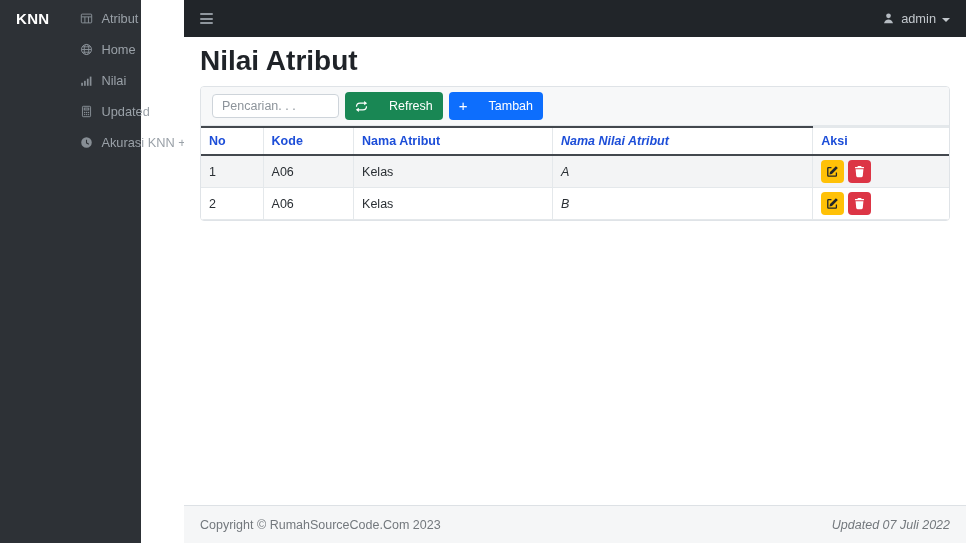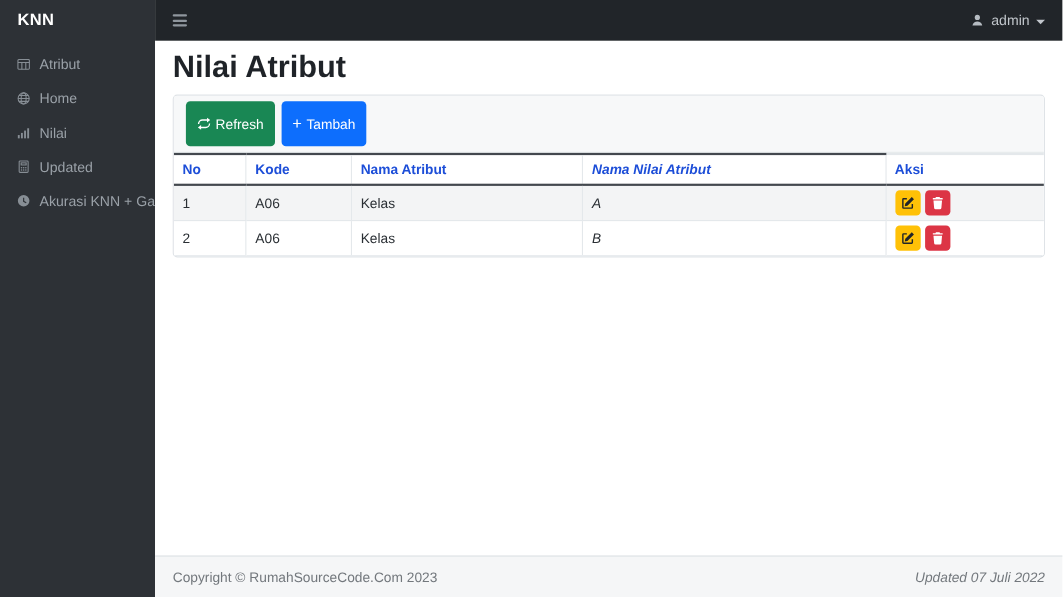--- a/index.html
+++ b/index.html
@@ -10,39 +10,39 @@
     overflow: hidden;
     display: flex;
     font-size: 13px;
     color: #212529;
   }
 
   
   .sidebar {
     width: 141px; min-width: 141px; height: 543px;
     background: #2d3136;
-    display: flex; flex-direction: column;
+    display: flex; 
   }
   .brand {
     padding: 10px 16px 13px;
     font-size: 15px; font-weight: 700; color: #ffffff;
     letter-spacing: .3px;
   }
   .side-nav { display: flex; flex-direction: column; padding-top: 3px; }
   .side-item {
     display: flex; align-items: center; gap: 8px;
     padding: 8px 15px;
     color: #9aa1a8; font-size: 12.8px;
     cursor: pointer; white-space: nowrap;
   }
   .side-item .icon { width: 13px; height: 13px; min-width: 13px; color: #878e95; display: inline-flex; }
   .icon svg, .bicon svg, .aicon svg { display: block; width: 100%; height: 100%; }
 
   
-  .main { flex: 1; display: flex; flex-direction: column; background: #ffffff; }
+  .main { flex: 1; display: flex; flex-direction: column; background: #ffffff; margin-left: 43px; }
 
   .topbar {
     height: 37px; min-height: 37px;
     background: #212529;
     display: flex; align-items: center; justify-content: space-between;
     padding: 0 16px;
   }
   .hamburger { background: none; border: none; cursor: pointer; display: flex; flex-direction: column; gap: 2.5px; width: 13px; padding: 0; }
   .hamburger span { display: block; height: 2px; width: 100%; background: #8f969d; border-radius: 1px; }
   .user-menu { display: flex; align-items: center; gap: 6px; color: #c2c7cc; font-size: 12.8px; cursor: pointer; }
@@ -66,22 +66,22 @@
   }
   .search-input {
     width: 127px; height: 24px;
     border: 1px solid #ced4da; border-radius: 4px;
     padding: 2px 9px; font-size: 12.5px;
     font-family: "Liberation Sans", sans-serif;
     color: #212529; outline: none; background: #fff;
   }
   .search-input::placeholder { color: #8d949b; }
   .btn {
-    display: inline-flex; align-items: center; gap: 4px;
-    height: 41px; padding: 0 10px;
+    display: inline-flex; align-items: center; gap: 21px;
+    height: 28px; padding: 0 10px;
     border: none; border-radius: 4px;
     color: #ffffff; font-size: 12.5px;
     font-family: "Liberation Sans", sans-serif;
     cursor: pointer; white-space: nowrap;
   }
   .btn .bicon { width: 13px; height: 13px; display: inline-flex; }
   .btn-success { background: #198754; }
   .btn-primary { background: #0d6efd; }
   .plus-glyph { font-size: 15px; font-weight: 400; line-height: 1; margin-top: -1px; }
 
@@ -196,20 +196,21 @@
       <span>admin</span>
       <span class="caret"></span>
     </div>
   </header>
 
   <div class="content">
     <h1 class="page-title">Nilai Atribut</h1>
 
     <div class="card">
       <div class="card-header">
+        <input class="search-input" type="text" placeholder="Pencarian. . ." style="">
         <button class="btn btn-success">
           <span class="bicon">
               <svg viewBox="0 0 16 16" fill="currentColor">
                 <path d="M11.3 4.6H6.2a3.7 3.7 0 0 0-3.6 3.7H1.1a5.2 5.2 0 0 1 5.1-5.2h5.1V1.3l3.6 2.6-3.6 2.7zM4.7 11.4h5.1a3.7 3.7 0 0 0 3.6-3.7h1.5a5.2 5.2 0 0 1-5.1 5.2H4.7v1.8l-3.6-2.6 3.6-2.7z"></path>
               </svg>
             </span>
           <span>Refresh</span>
         </button>
         <button class="btn btn-primary">
           <span class="plus-glyph">+</span>

